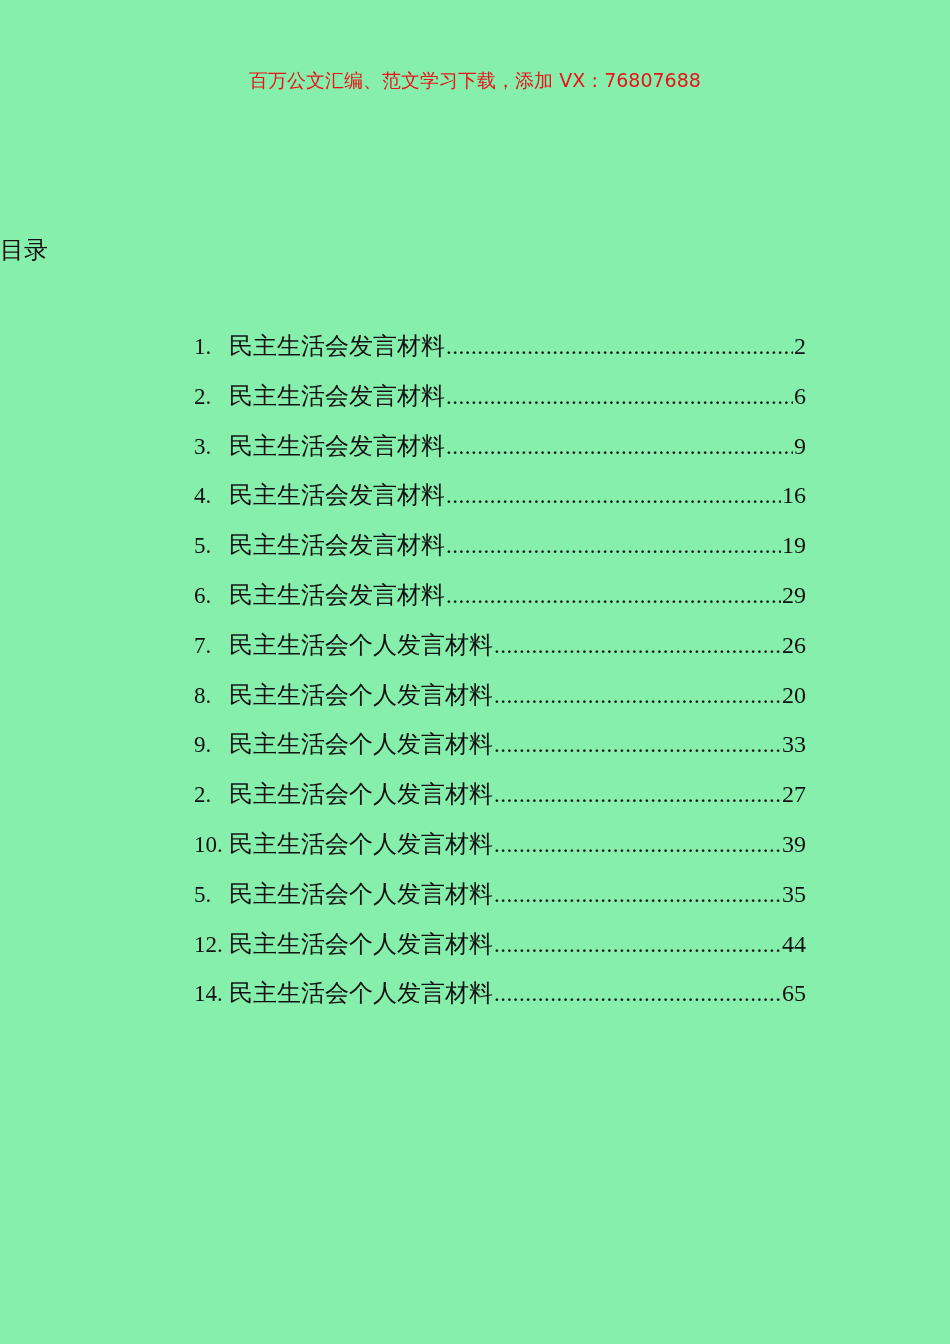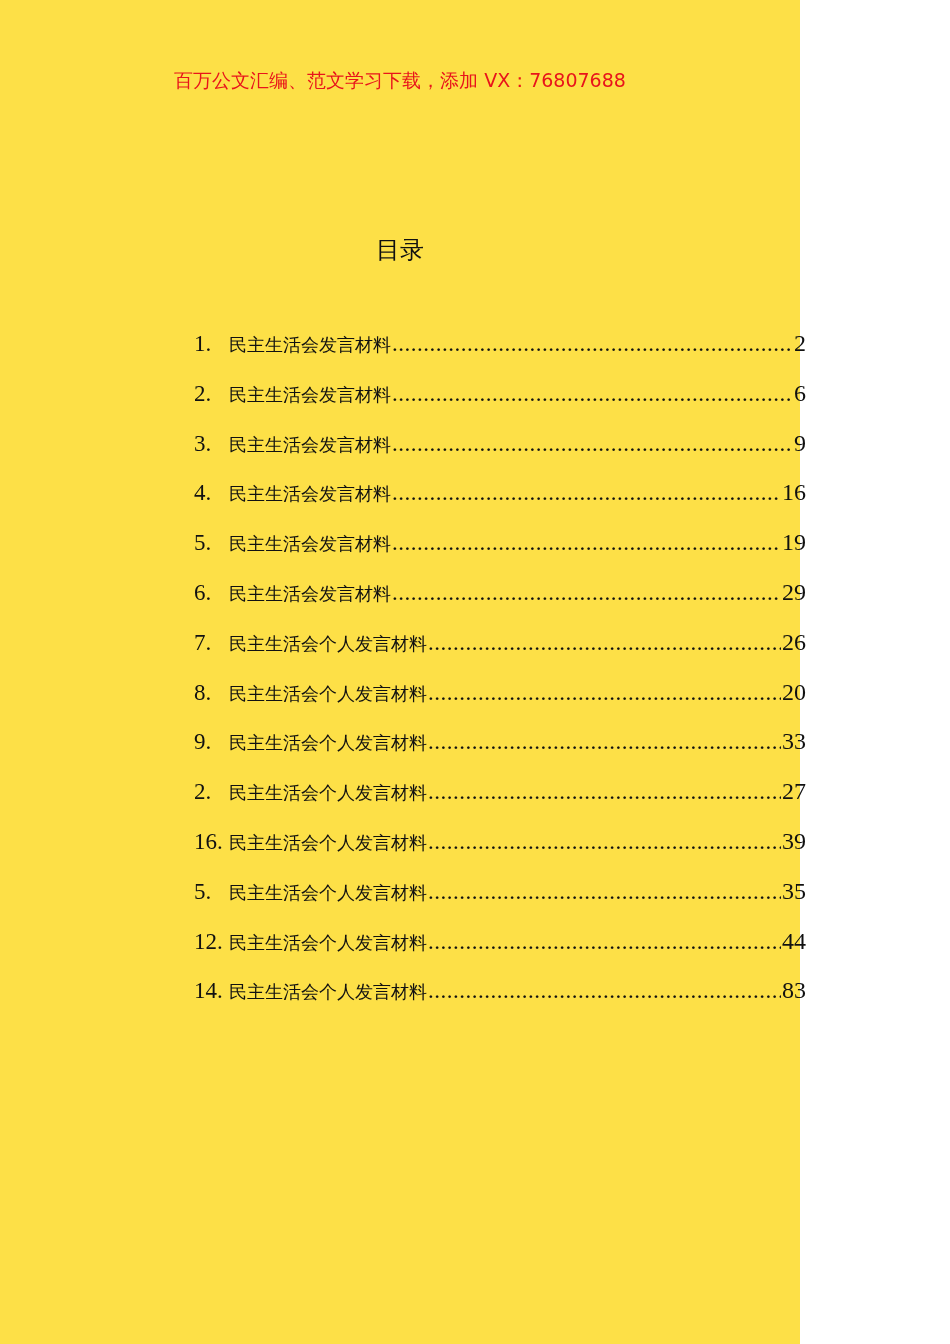--- a/index.html
+++ b/index.html
@@ -1,38 +1,38 @@
 <!DOCTYPE html>
 <html><head>
   <meta charset="utf-8">
   <style>
     html, body { margin: 0; padding: 0; background: #ffffff; }
     body { width: 950px; height: 1344px; position: relative; overflow: hidden; }
-    .page { position: absolute; left: 0; top: 0; width: 800px; height: 1344px; background: #fde047; }
+    .page { position: absolute; left: 0; top: 0; width: 950px; height: 1344px; background: #86efac; }
     .header-note {
       position: absolute; left: 0; right: 0; top: 68px;
       text-align: center; color: #e8141b;
       font-family: "DejaVu Sans", sans-serif; font-size: 19px; letter-spacing: 0px;
     }
     .toc-title {
       position: absolute; left: 0; right: 0; top: 234px;
-      text-align: center; color: #111;
+      text-align: left; color: #111;
       font-family: Liberation Serif, serif; font-size: 24px;
     }
     .toc-list { position: absolute; left: 194px; top: 330px; width: 612px; }
     .toc-row {
       display: flex; align-items: baseline; height: 49.8px;
       color: #111; font-size: 24px;
     }
     .toc-num {
       font-family: "Liberation Serif", serif; font-size: 23px;
       flex: 0 0 auto; min-width: 35px;
     }
     .toc-label {
-      font-family: "DejaVu Sans", sans-serif; font-size: 18px; flex: 0 0 auto;
+      font-family: "DejaVu Sans", sans-serif; font-size: 24px; flex: 0 0 auto;
       white-space: nowrap;
     }
     .toc-leader {
       flex: 1 1 auto; overflow: hidden; white-space: nowrap;
       font-family: "Liberation Serif", serif; font-size: 23px; letter-spacing: 0.5px;
       margin: 0 1px;
     }
     .toc-page {
       font-family: "Liberation Serif", serif; font-size: 24px; flex: 0 0 auto;
       text-align: right;
@@ -100,37 +100,37 @@
       <span class="toc-leader">......................................................................................................</span>
       <span class="toc-page">33</span>
     </div>
     <div class="toc-row">
       <span class="toc-num">2.</span>
       <span class="toc-label">民主生活会个人发言材料</span>
       <span class="toc-leader">......................................................................................................</span>
       <span class="toc-page">27</span>
     </div>
     <div class="toc-row">
-      <span class="toc-num">16.</span>
+      <span class="toc-num">10.</span>
       <span class="toc-label">民主生活会个人发言材料</span>
       <span class="toc-leader">......................................................................................................</span>
       <span class="toc-page">39</span>
     </div>
     <div class="toc-row">
       <span class="toc-num">5.</span>
       <span class="toc-label">民主生活会个人发言材料</span>
       <span class="toc-leader">......................................................................................................</span>
       <span class="toc-page">35</span>
     </div>
     <div class="toc-row">
       <span class="toc-num">12.</span>
       <span class="toc-label">民主生活会个人发言材料</span>
       <span class="toc-leader">......................................................................................................</span>
       <span class="toc-page">44</span>
     </div>
     <div class="toc-row">
       <span class="toc-num">14.</span>
       <span class="toc-label">民主生活会个人发言材料</span>
       <span class="toc-leader">......................................................................................................</span>
-      <span class="toc-page">83</span>
+      <span class="toc-page">65</span>
     </div>
   </div>
 </div>
 
 </body></html>

